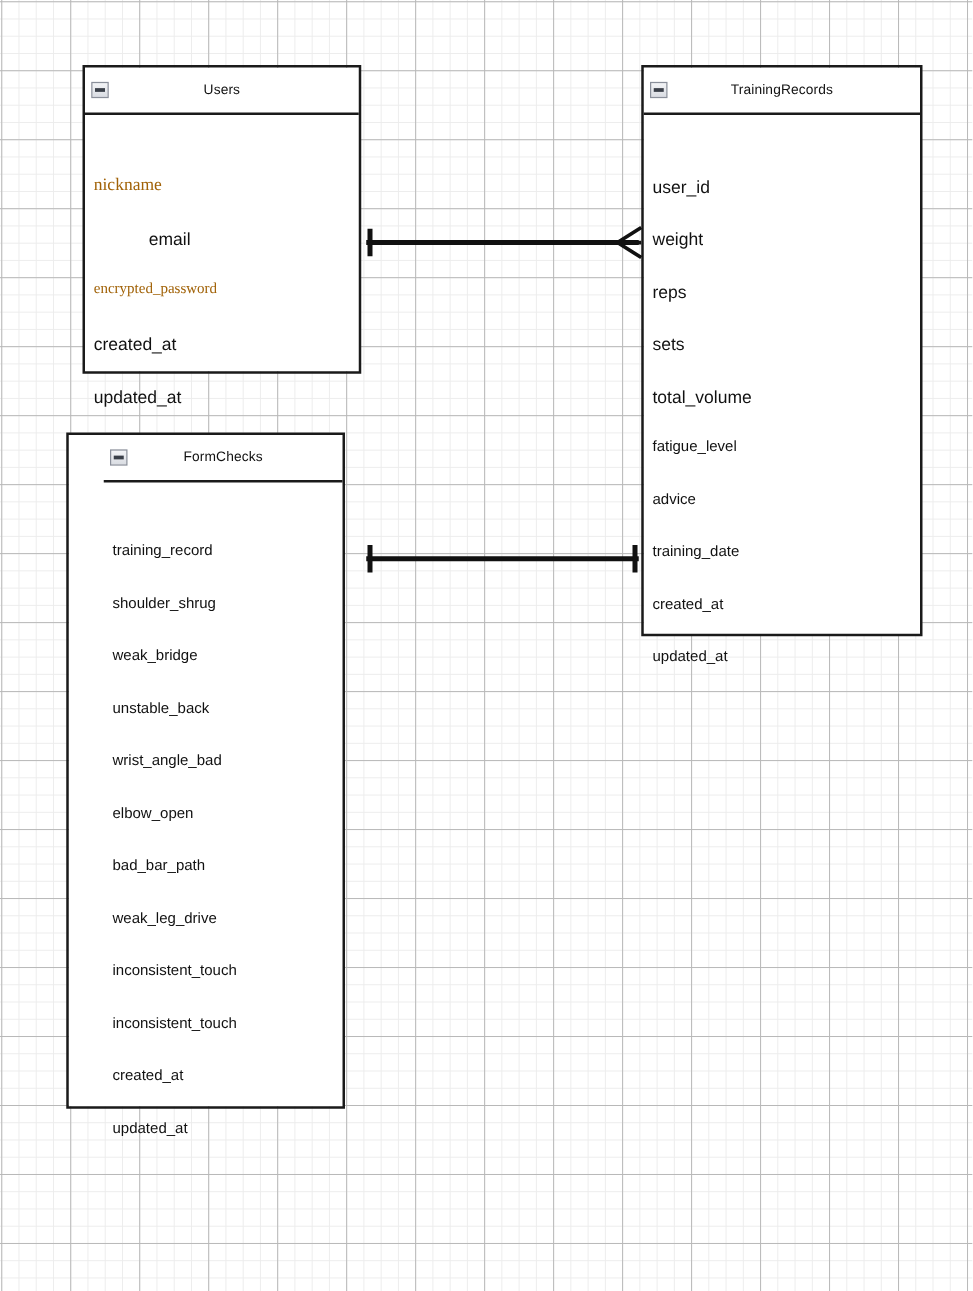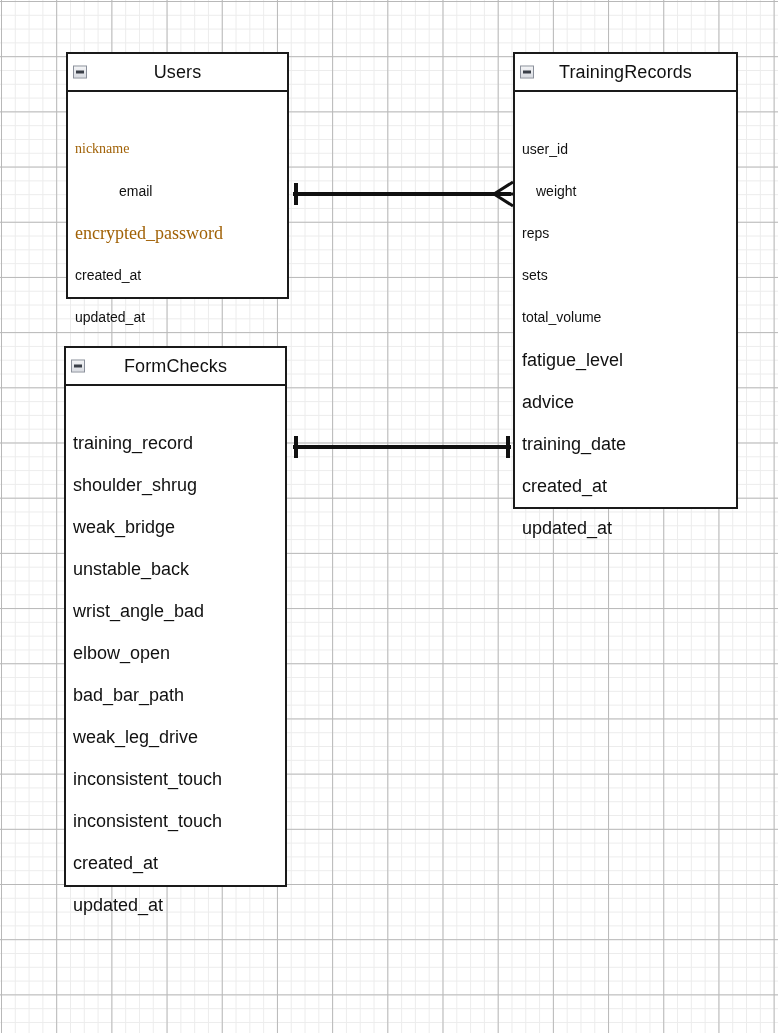--- a/index.html
+++ b/index.html
@@ -43,21 +43,21 @@
     box-sizing: border-box;
     height: 38px;
     border-bottom: 2px solid #1a1a1a;
     background: transparent;
     display: flex;
     align-items: center;
     justify-content: center;
   }
 
   .entity-title {
-    font-size: 18px;
+    font-size: 11px;
     color: #111111;
     letter-spacing: 0.1px;
     white-space: nowrap;
   }
 
   .collapse-icon {
     position: absolute;
     left: 5px;
     top: 50%;
     transform: translateY(-50%);
@@ -84,21 +84,21 @@
   }
 
   .field {
     position: absolute;
     left: 7px;
     white-space: nowrap;
     color: #111111;
     line-height: 1;
   }
   .field.sm  { font-size: 14px; }
-  .field.lg  { font-size: 18px; }
+  .field.lg  { font-size: 12px; }
   .field.muted { color: #a16207; font-family: Liberation Serif, serif; }
 
   
   .connector {
     position: absolute;
     height: 4px;
     background: #111111;
   }
 
   .endpoint {
@@ -140,33 +140,33 @@
     </div>
   </div>
 
   <div class="entity" id="entity-training-records" style="left:513px; top:52px; width:225px; height:457px;text-align:center;">
     <div class="entity-header">
       <span class="collapse-icon"></span>
       <span class="entity-title">TrainingRecords</span>
     </div>
     <div class="entity-fields">
       <span class="field sm" style="top:50px;">user_id</span>
-      <span class="field sm" style="top:92px;margin-left:14px;">weight</span>
+      <span class="field sm" style="top:92px;">weight</span>
       <span class="field sm" style="top:134px;">reps</span>
       <span class="field sm" style="top:176px;">sets</span>
       <span class="field sm" style="top:218px;">total_volume</span>
       <span class="field lg" style="top:259px;">fatigue_level</span>
       <span class="field lg" style="top:301px;">advice</span>
       <span class="field lg" style="top:343px;">training_date</span>
       <span class="field lg" style="top:385px;">created_at</span>
       <span class="field lg" style="top:427px;">updated_at</span>
     </div>
   </div>
 
-  <div class="entity" id="entity-form-checks" style="left:64px; top:346px; width:223px; height:541px;">
+  <div class="entity" id="entity-form-checks" style="left:53px; top:346px; width:223px; height:541px;padding-left:28px;">
     <div class="entity-header">
       <span class="collapse-icon"></span>
       <span class="entity-title">FormChecks</span>
     </div>
     <div class="entity-fields">
       <span class="field lg" style="top:48px;">training_record</span>
       <span class="field lg" style="top:90px;">shoulder_shrug</span>
       <span class="field lg" style="top:132px;">weak_bridge</span>
       <span class="field lg" style="top:174px;">unstable_back</span>
       <span class="field lg" style="top:216px;">wrist_angle_bad</span>

